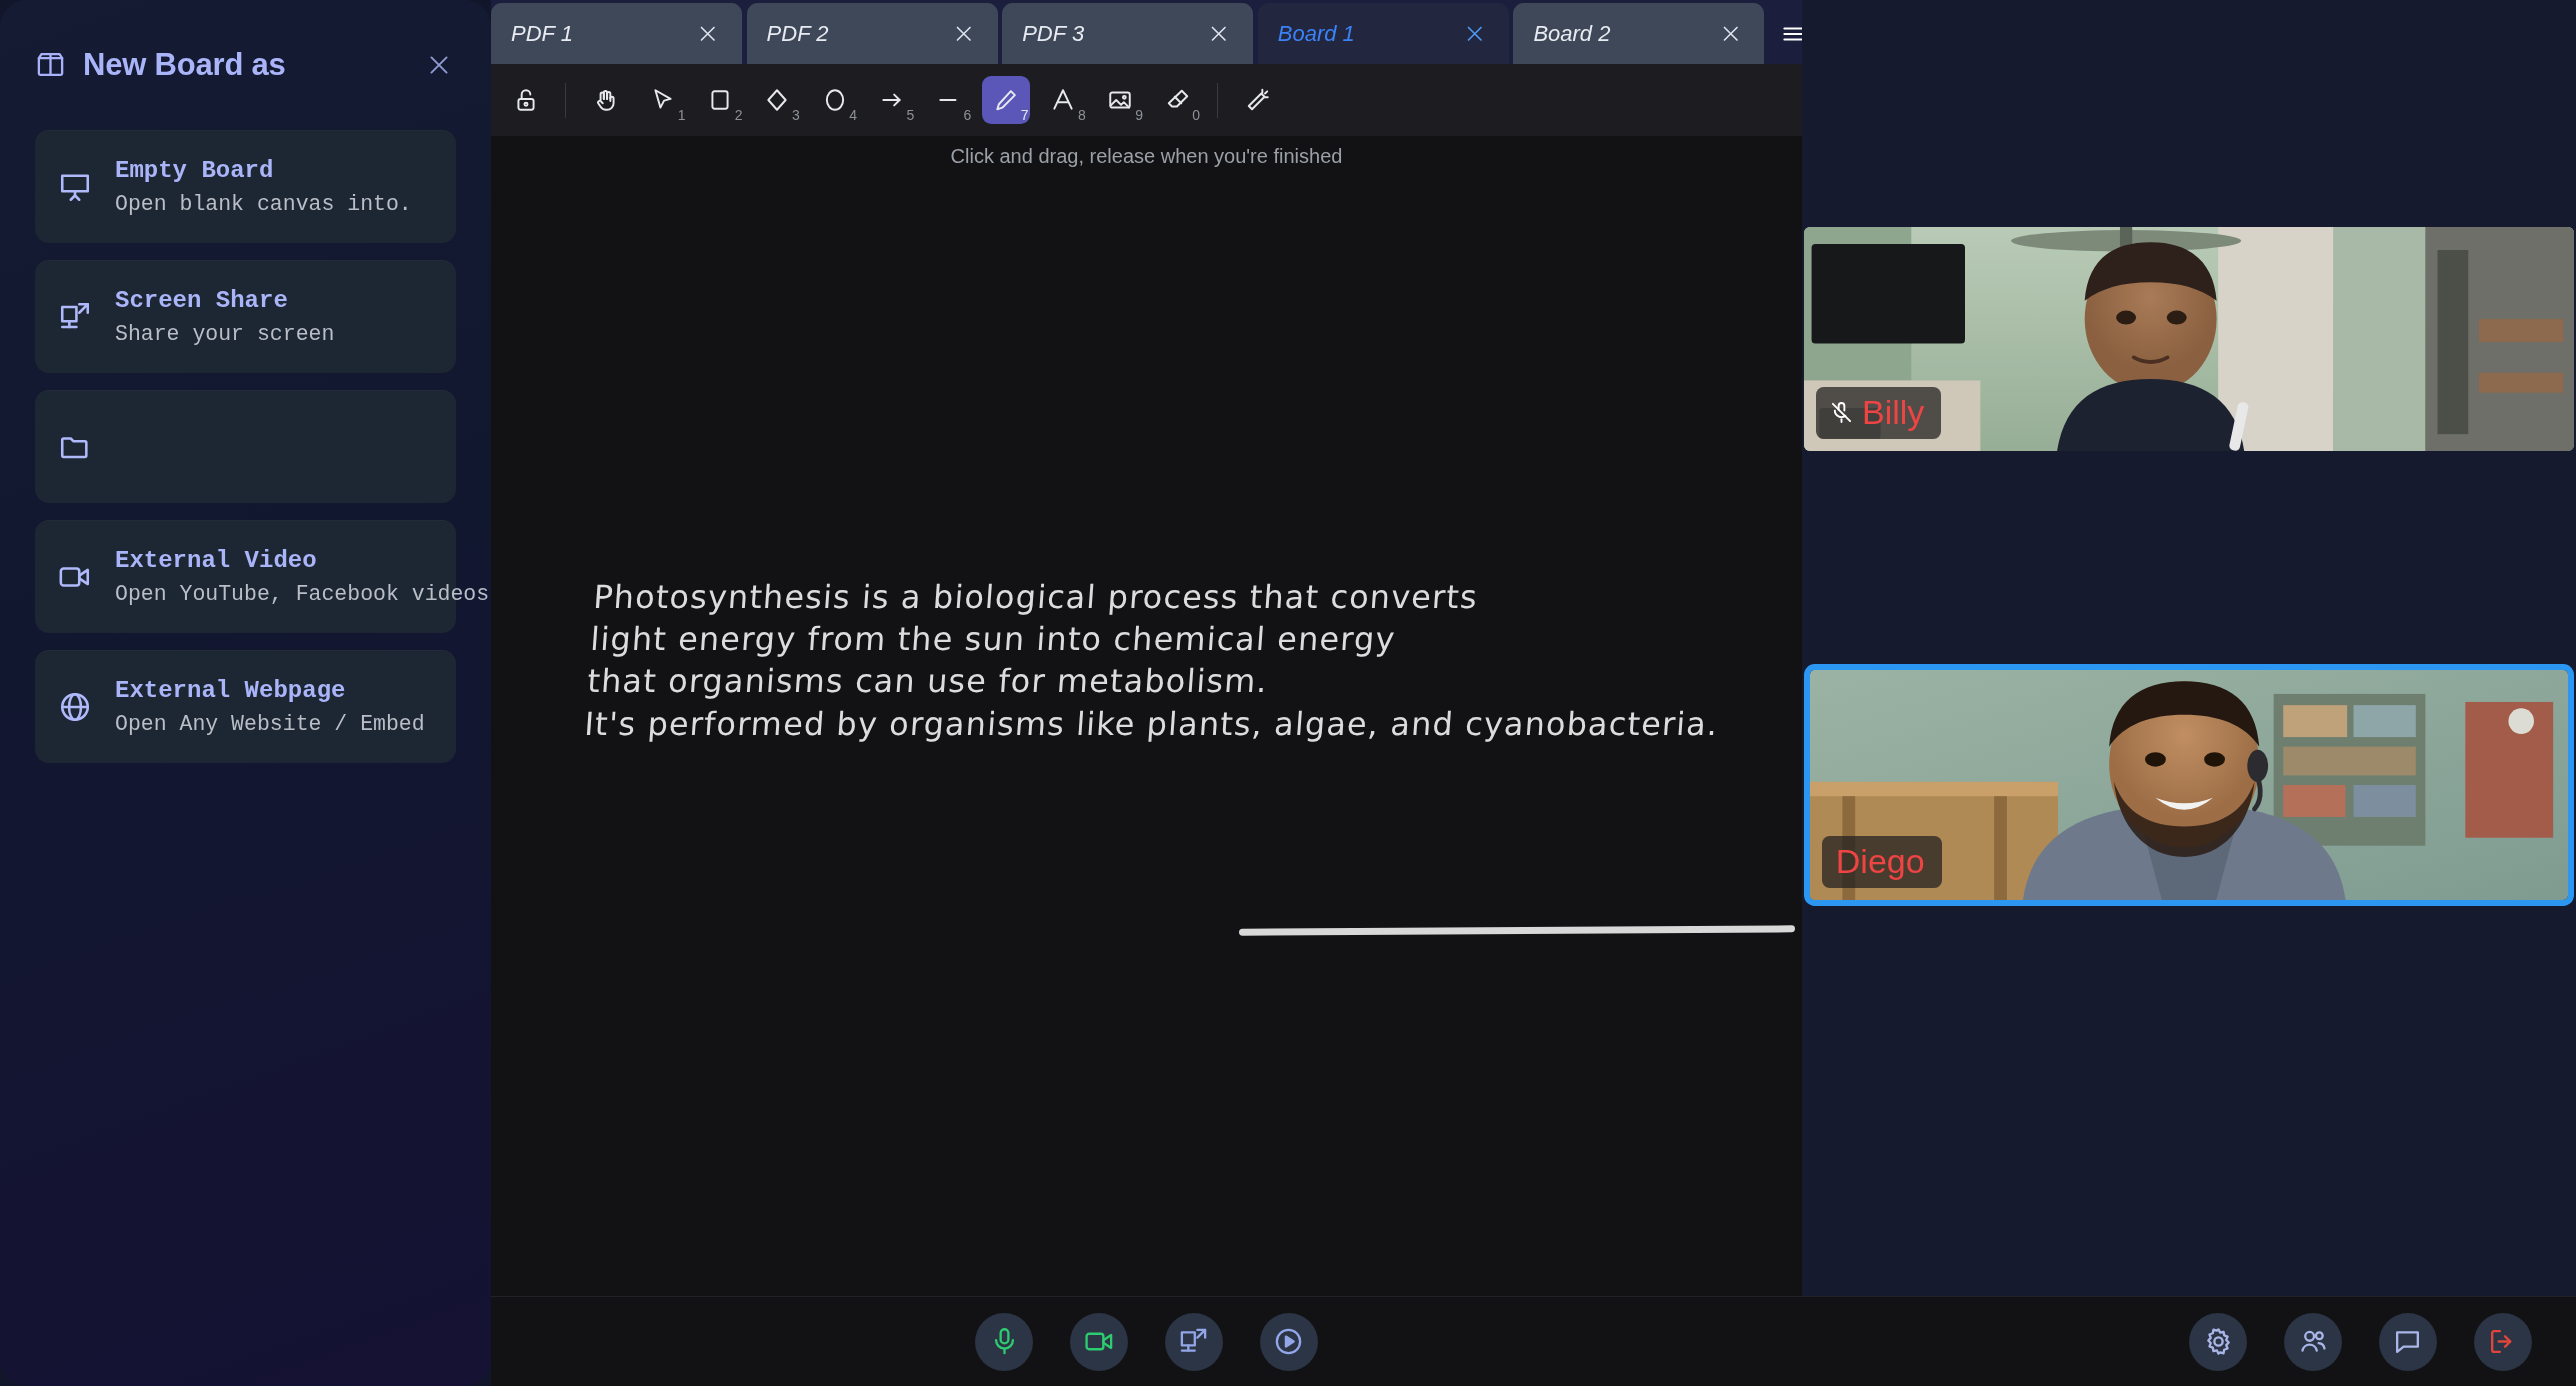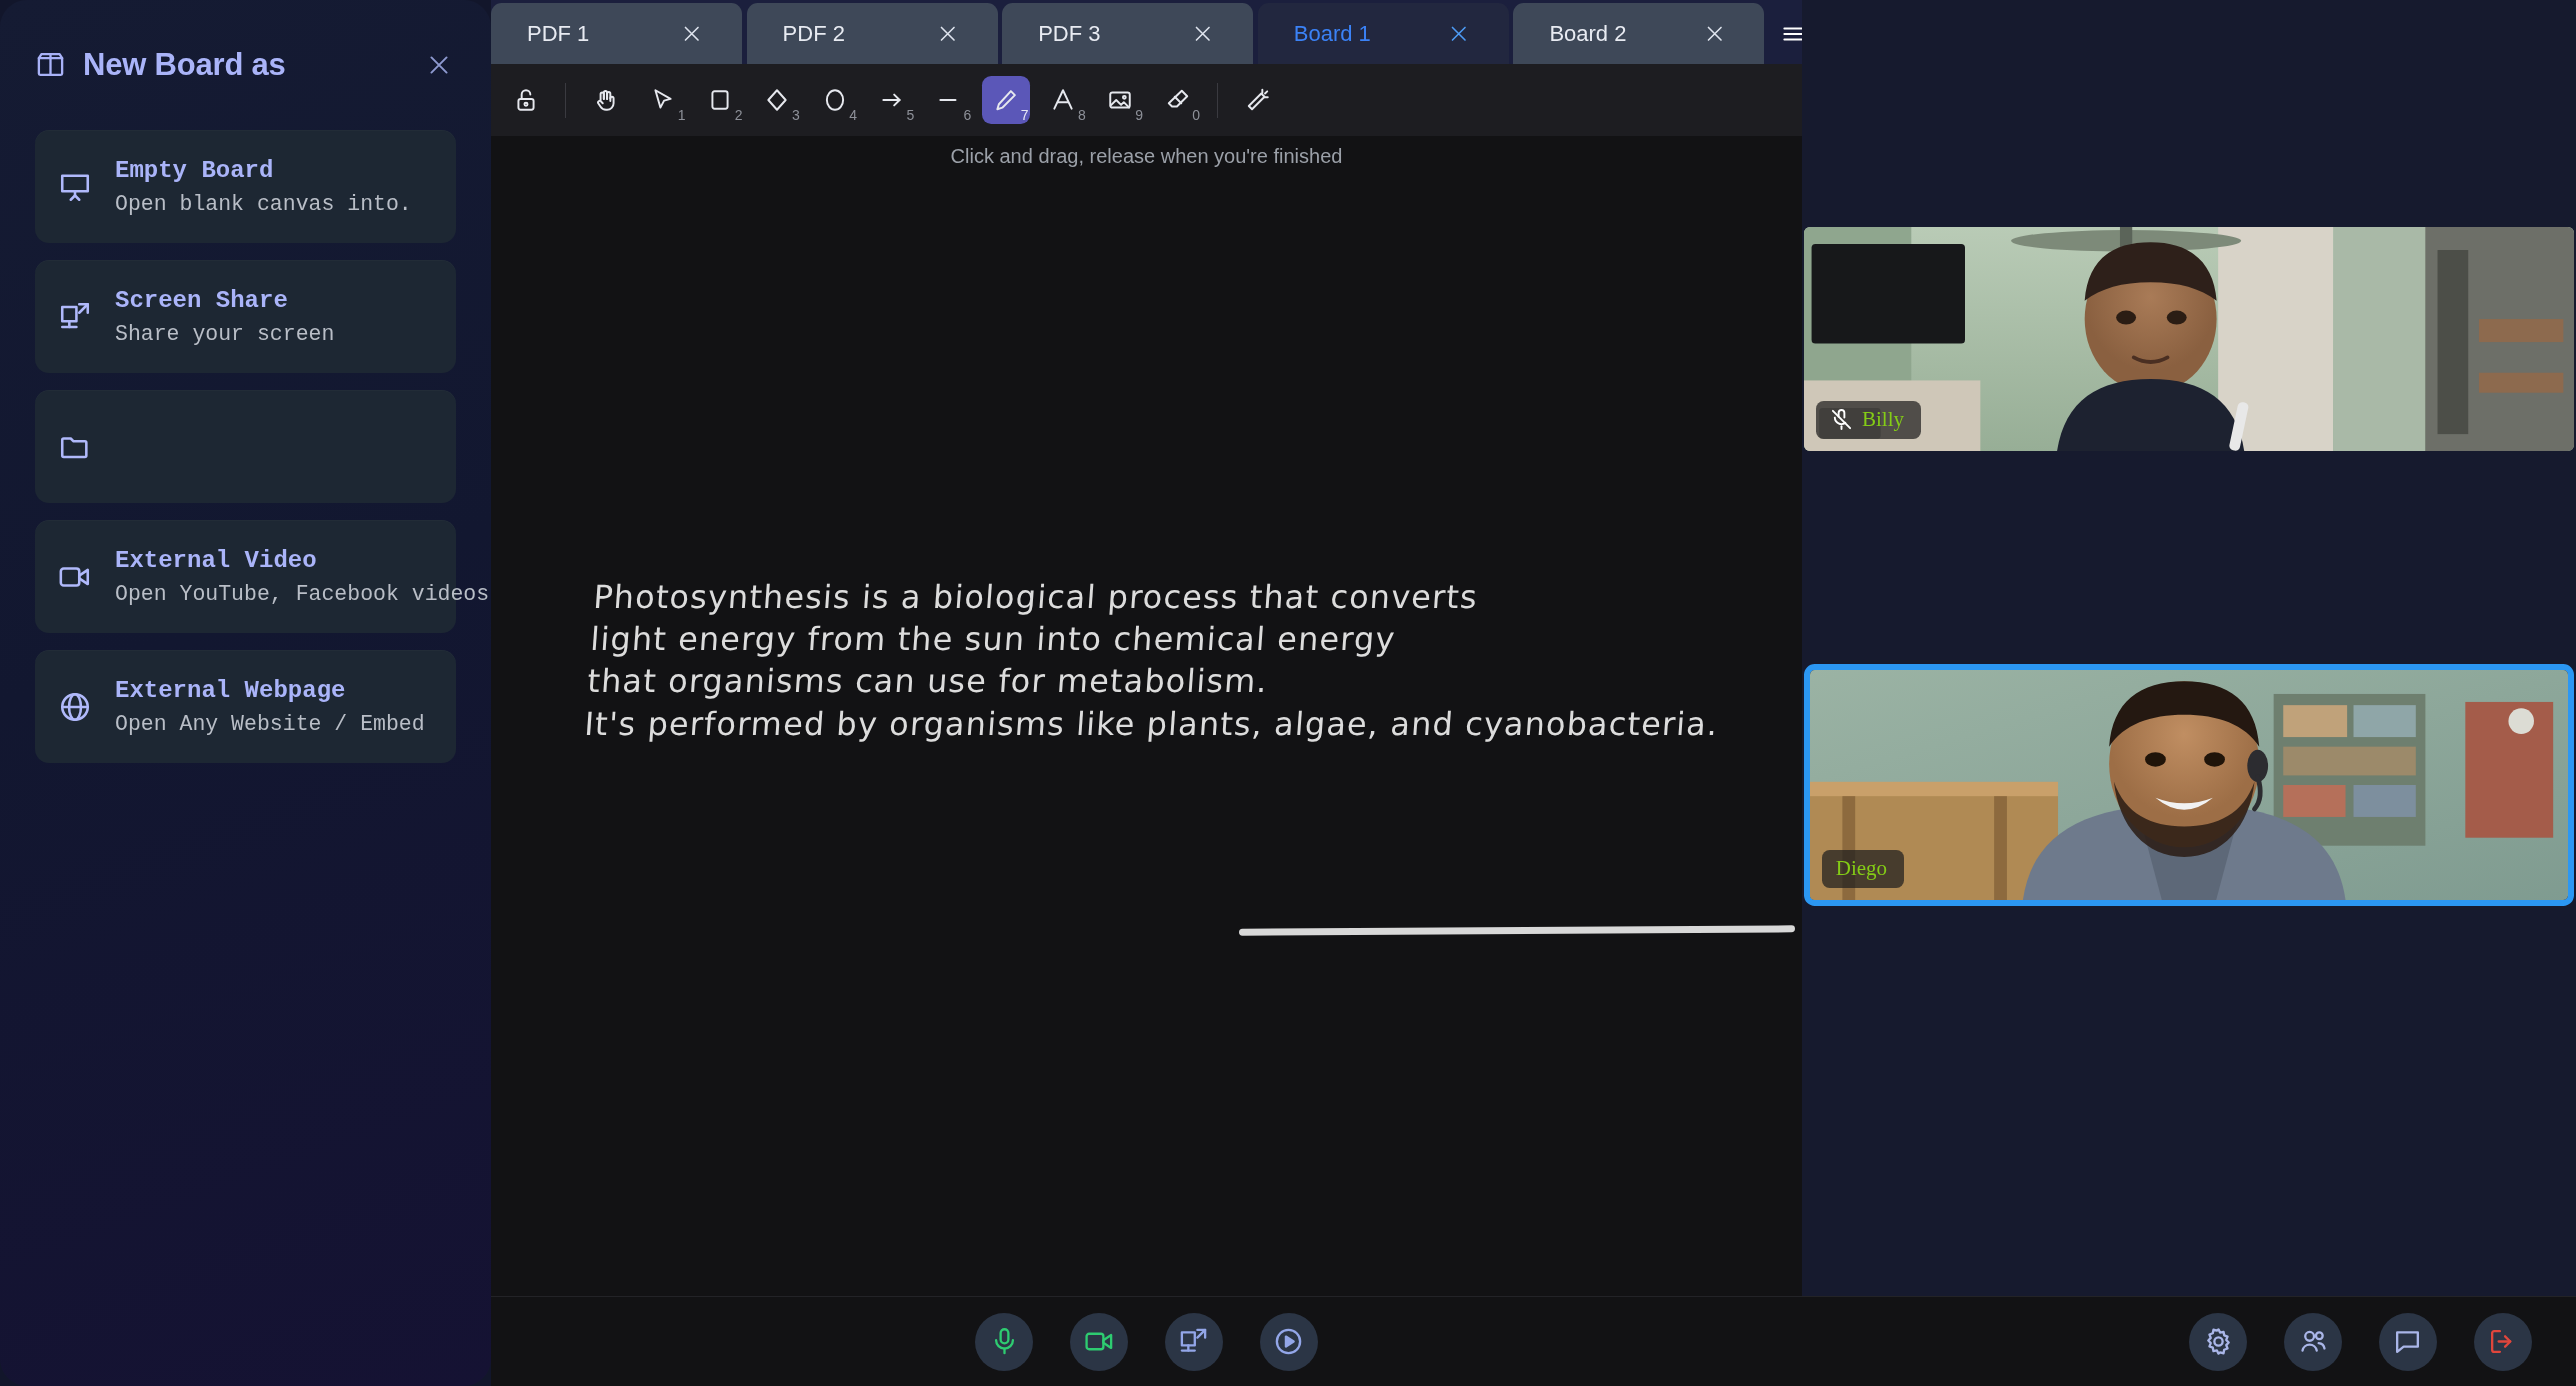--- a/index.html
+++ b/index.html
@@ -54,22 +54,22 @@
     display:flex; flex-direction:column;
     background:#0f0f12;
   }
   .tabbar {
     height:64px; flex:0 0 64px; display:flex; align-items:flex-end;
     background:#1b1f3d; padding-left:0;
   }
   .tab {
     width:251px; height:61px; flex:0 0 251px;
     background:#3e4858; border-radius:10.7px 10.7px 0 0;
-    display:flex; align-items:center; padding:0 36px;
-    margin-right:4.6px; cursor:pointer; position:relative;
+    display:flex; align-items:center; padding:0 20px;
+    margin-right:4.6px; cursor:pointer; position:relative;font-style:italic;
   }
   .tab.active { background:#22273f; }
   .tab-label {
     flex:1; font-size:22px; color:#e8ebf2; white-space:nowrap;
     overflow:hidden; text-overflow:ellipsis;
   }
   .tab.active .tab-label { color:#3b82f6; }
   .tab-close {
     width:28px; height:28px; flex:0 0 28px; color:#dfe4ee;
     display:flex; align-items:center; justify-content:center; cursor:pointer;
@@ -146,21 +146,21 @@
   #tile-billy { top:227px; height:224px; }
   #tile-diego { top:664px; height:242px; border:6.1px solid #2b97f3; border-radius:10.7px; }
   .tile-inner { position:absolute; inset:0; }
   .name-badge {
     position:absolute; left:12.3px; bottom:12.3px;
     background:rgba(30,30,30,.72); border-radius:7.7px;
     padding:5.4px 17px 7px 14px;
     display:flex; align-items:center; gap:9.2px;
   }
   .name-badge .mic { width:23px; height:23px; color:#fff; flex:0 0 23px; }
-  .name-badge .nm { font-size:21px; color:#84cc16; font-weight:400; white-space:nowrap;font-family:Liberation Serif, serif; }
+  .name-badge .nm { font-size:34px; color:#ef4444; font-weight:400; white-space:nowrap; }
   .right-bottom {
     position:absolute; left:0; right:0; bottom:0; height:90px;
     background:#121214; border-top:1.5px solid #232327;
     display:flex; align-items:center; justify-content:flex-end;
     padding-right:26px;
   }
 </style>
 </head>
 <body>
 

